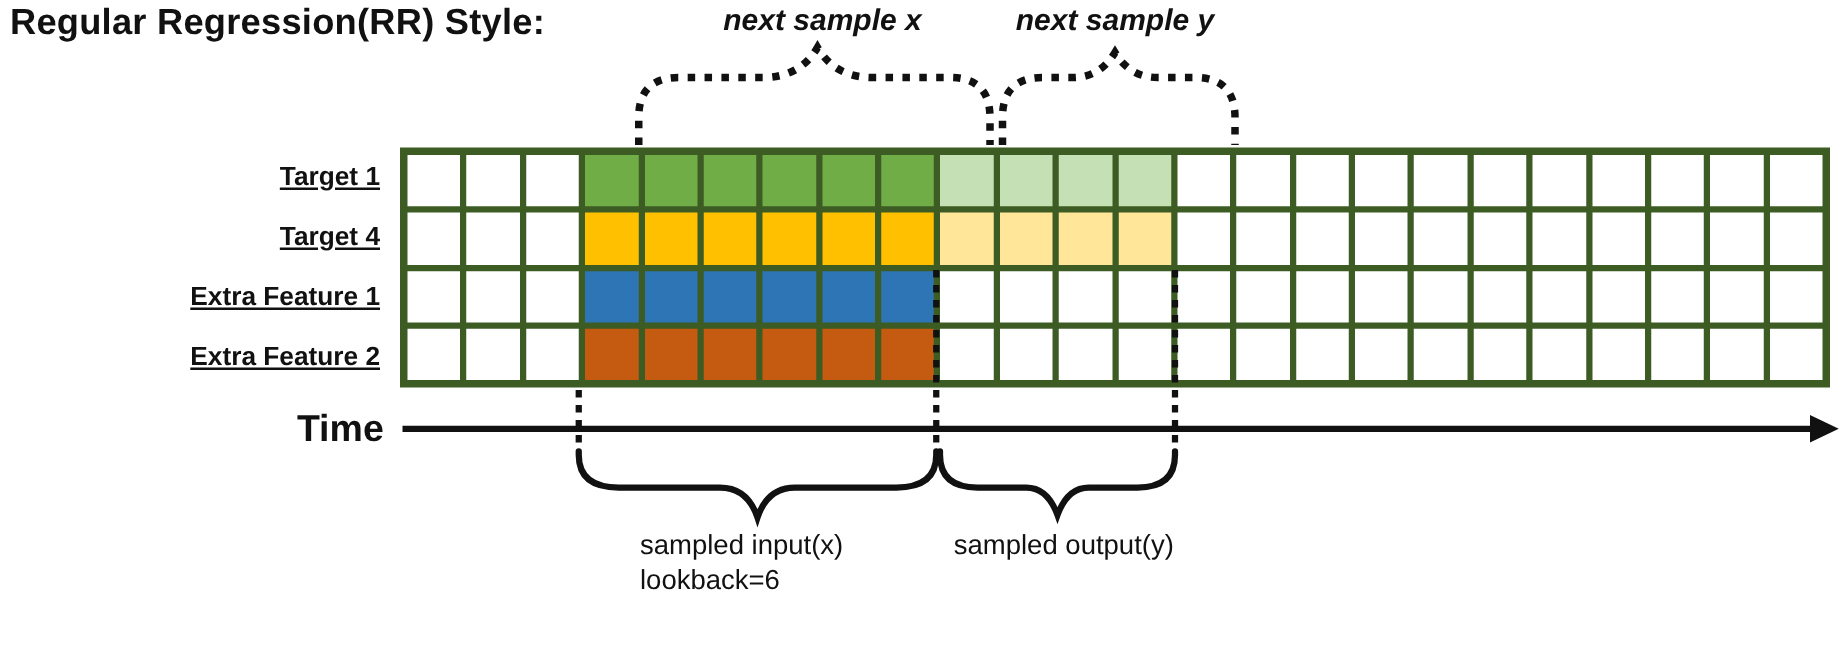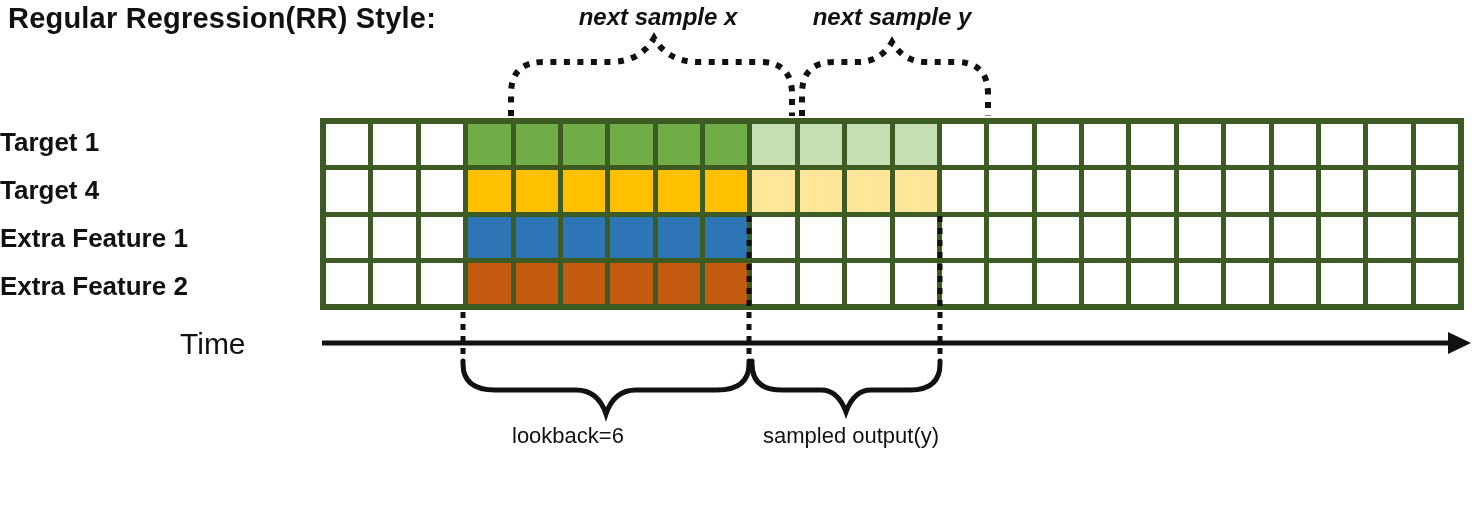--- a/index.html
+++ b/index.html
@@ -29,44 +29,45 @@
     font-style: italic;
     font-weight: 600;
   }
   #next-x { left: 538px; }
   #next-y { left: 772px; }
 
   .row-label {
     width: 312px;
     height: 48px;
     line-height: 48px;
-    text-align: left;
+    text-align: right;
     padding-right: 8px;
-    font-size: 26px;
+    font-size: 21px;
     font-weight: bold;
+    text-decoration: underline;
   }
 
   .grid-wrap {
     left: 320px; top: 118px;
     width: 1144px; height: 192px;
     display: grid;
     grid-template-columns: repeat(24, 1fr);
     grid-template-rows: repeat(4, 1fr);
     gap: 5px;
     padding: 6px;
     background: #3D5C23;
   }
   .cell { background: #fff; }
 
   .time-label {
     left: 180px; top: 327px;
     width: 127px;
-    text-align: left;
+    text-align: right;
     font-size: 30px;
-    font-weight: normal;
+    font-weight: bold;
   }
 
   .note-block {
     top: 422px;
     font-size: 22px;
     line-height: 28px;
     white-space: nowrap;
   }
   #note-input  { left: 512px; }
   #note-output { left: 763px; }
@@ -185,20 +186,21 @@
     <div class="cell" style="background: rgb(255, 255, 255);"></div>
     <div class="cell" style="background: rgb(255, 255, 255);"></div>
     <div class="cell" style="background: rgb(255, 255, 255);"></div>
     <div class="cell" style="background: rgb(255, 255, 255);"></div>
     <div class="cell" style="background: rgb(255, 255, 255);"></div>
   </div>
 
 <div class="abs time-label">Time</div>
 
 <div class="abs note-block" id="note-input">
+  <div>sampled input(x)</div>
   <div>lookback=6</div>
 </div>
 
 <div class="abs note-block" id="note-output">
   <div>sampled output(y)</div>
 </div>
 
 <svg class="abs overlay" viewBox="0 0 1476 516">
 
   <path d="M 511 116 L 511 94 Q 511 62 543 62 L 610 62 Q 640 62 654 38 Q 668 62 698 62 L 760 62 Q 792 62 792 94 L 792 116" fill="none" stroke="#111" stroke-width="6" stroke-dasharray="6 7.5"></path>

